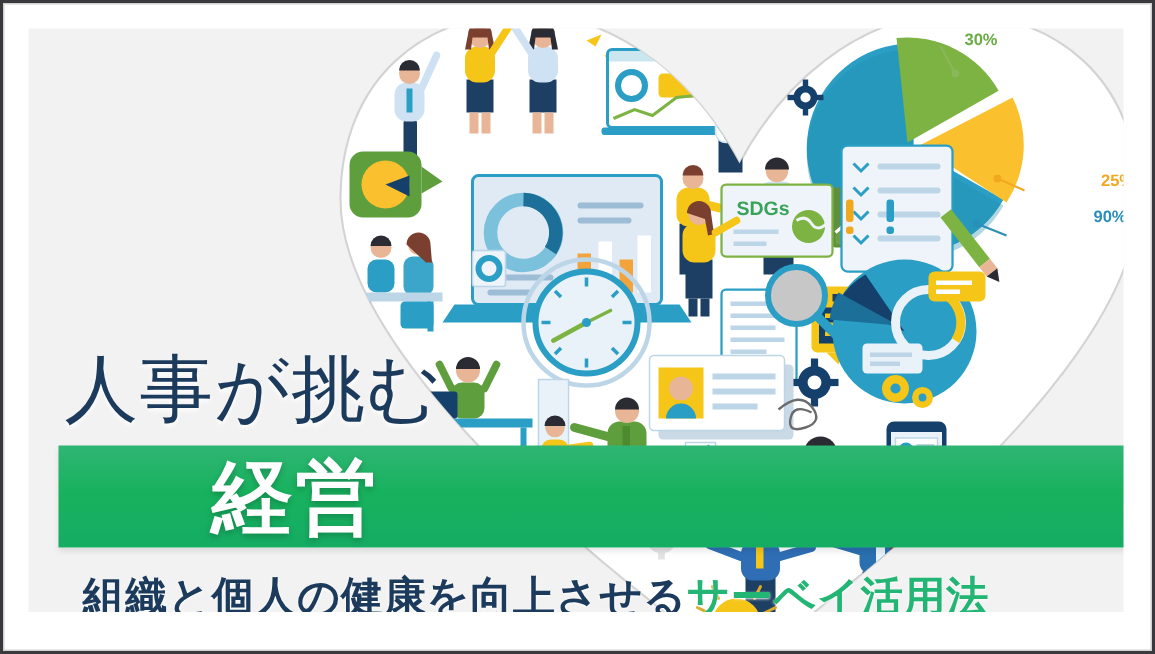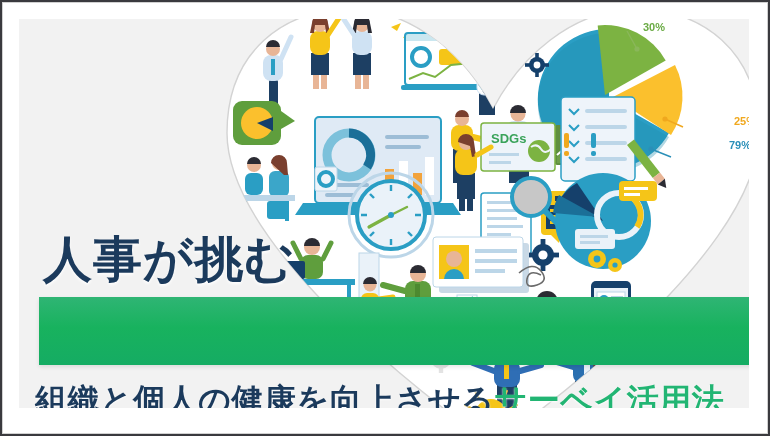--- a/index.html
+++ b/index.html
@@ -33,21 +33,21 @@
     color:#ffffff;font-weight:800;letter-spacing:-2px;
     line-height:0.92;font-size:84px;
     text-shadow:0 1px 2px rgba(0,0,0,0.02);
     user-select:none;
   }
   .ghost .l2{display:block;}
 
   
   .jp-line1{
     position:absolute;left:24px;top:208px;
-    font-size:49px;font-weight:700;color:#1b3a5c;letter-spacing:1px;
+    font-size:49px;font-weight:400;color:#1b3a5c;letter-spacing:1px;
     font-family:"DejaVu Sans","Liberation Sans",sans-serif;
     text-shadow:0 2px 3px rgba(255,255,255,0.9);
     white-space:nowrap;
   }
 
   .green-band{
     position:absolute;left:20px;top:278px;width:720px;height:68px;
     background:linear-gradient(180deg,#2fb574 0%,#18b25e 45%,#15ac63 100%);
     box-shadow:0 2px 4px rgba(0,0,0,0.10);
   }
@@ -55,22 +55,22 @@
     position:absolute;left:26px;top:282px;width:730px;height:62px;
     display:flex;align-items:center;
     font-size:54px;font-weight:700;color:#ffffff;letter-spacing:2px;
     font-family:"DejaVu Sans","Liberation Sans",sans-serif;
     text-shadow:0 2px 4px rgba(0,0,0,0.22);
     white-space:nowrap;
   }
   .band-text .spacer{display:inline-block;width:96px;}
 
   .jp-sub{
-    position:absolute;left:16px;top:360px;
-    font-size:32px;font-weight:700;color:#1b3a5c;letter-spacing:0.5px;
+    position:absolute;left:36px;top:360px;
+    font-size:28px;font-weight:700;color:#1b3a5c;letter-spacing:0.5px;
     font-family:Liberation Serif, serif;
     text-shadow:0 1px 2px rgba(255,255,255,0.95);
     white-space:nowrap;
   }
   .jp-sub .accent{color:#22b573;}
 
   
   .pie-block{position:absolute;left:400px;top:-4px;width:330px;height:160px;}
   .pie-lbl{
     position:absolute;font-size:11px;font-weight:700;
@@ -534,26 +534,27 @@
     </div>
 
     <div class="ghost">
     </div>
 
     <div class="jp-line1">人事が挑む</div>
 
     <div class="green-band"></div>
     <div class="band-text">
       <span class="spacer"></span>
+      <span>経営</span>
     </div>
 
     <div class="jp-sub">
       <span>組織と個人の健康を向上させる</span><span class="accent">サーベイ活用法</span>
     </div>
 
     <div class="pie-block">
       <span class="pie-lbl p30">30%</span>
       <span class="pie-lbl p25">25%</span>
-      <span class="pie-lbl p45">79%</span>
+      <span class="pie-lbl p45">90%</span>
     </div>
 
   </div>
 </div>
 
 </body></html>

